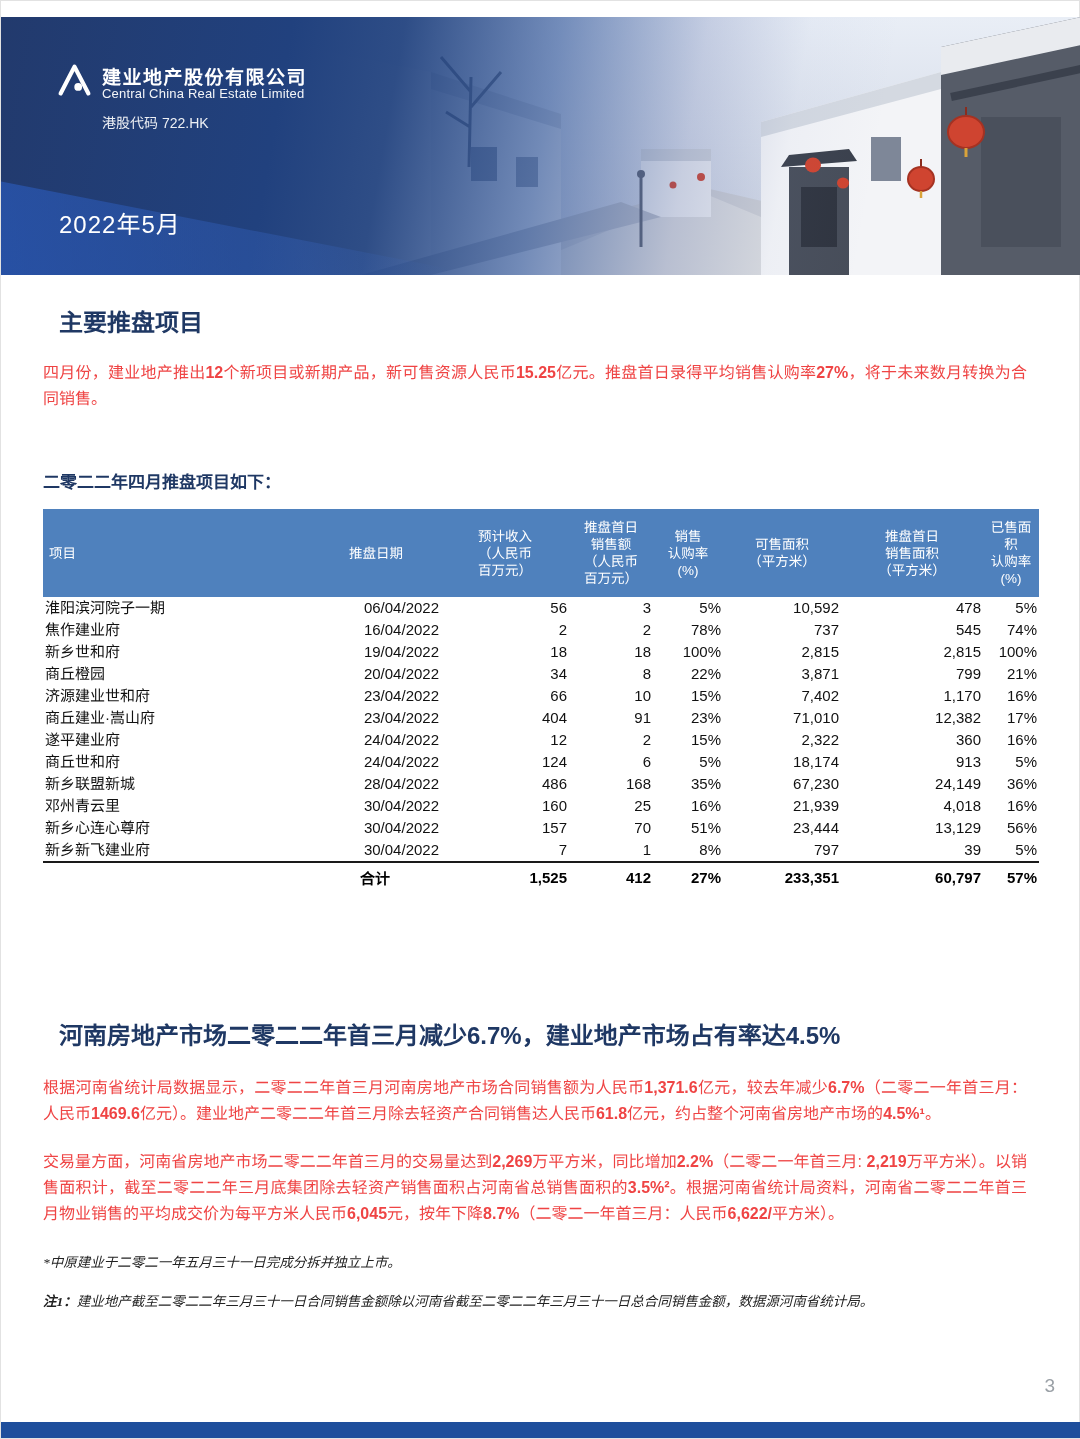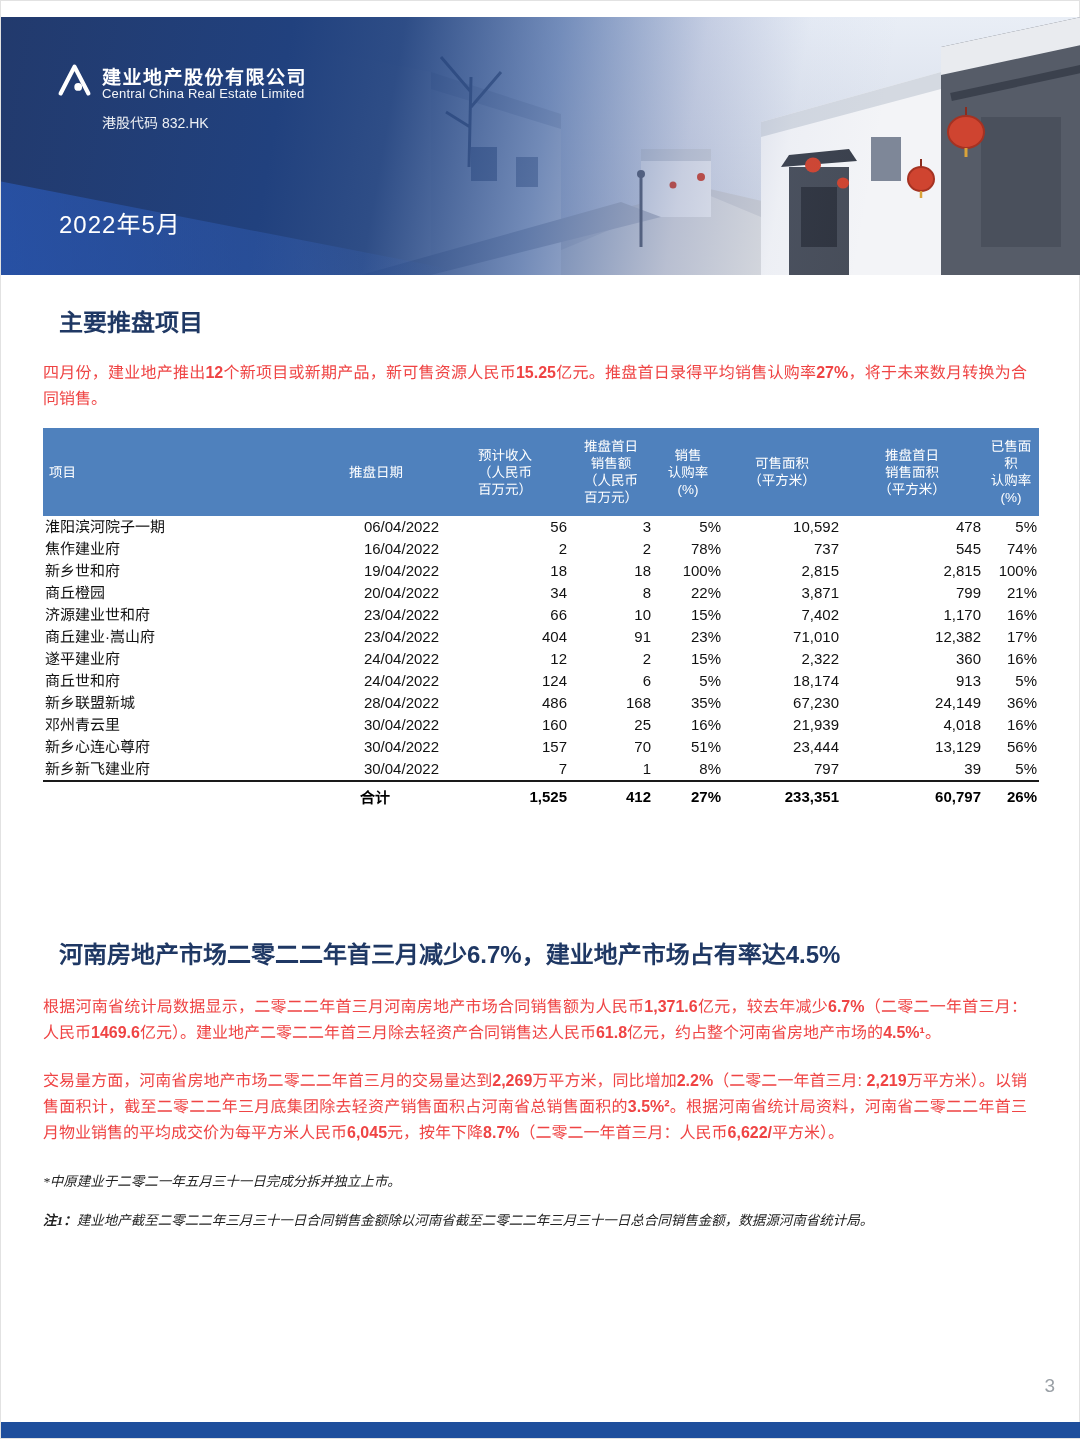--- a/index.html
+++ b/index.html
@@ -118,30 +118,31 @@
     <div class="banner-overlay"></div>
     <div class="banner-ribbon"></div>
 
     <div class="banner-content">
       <svg class="logo" viewBox="0 0 40 40" aria-hidden="true">
         <path d="M5 34 L20 5 L35 34" fill="none" stroke="#ffffff" stroke-width="4.5" stroke-linecap="round" stroke-linejoin="round"></path>
         <circle cx="24" cy="27" r="4.2" fill="#ffffff"></circle>
       </svg>
       <div class="company-cn">建业地产股份有限公司</div>
       <div class="company-en">Central China Real Estate Limited</div>
-      <div class="stock-code">港股代码 832.HK</div>
+      <div class="stock-code">港股代码 722.HK</div>
       <div class="newsletter-date">2022年5月</div>
     </div>
   </header>
 
   <main>
 
     <h2 class="section-heading" id="section1-heading">主要推盘项目</h2>
     <p class="body-para" id="section1-paragraph">四月份，建业地产推出<b>12</b>个新项目或新期产品，新可售资源人民币<b>15.25</b>亿元。推盘首日录得平均销售认购率<b>27%</b>，将于未来数月转换为合同销售。</p>
 
+    <h3 class="table-intro">二零二二年四月推盘项目如下：</h3>
 
     <table class="launch-table">
       <colgroup>
         <col style="width:268px">
           <col style="width:130px">
           <col style="width:128px">
           <col style="width:84px">
         <col style="width:70px">
           <col style="width:118px">
           <col style="width:142px">
@@ -283,21 +284,21 @@
         </tbody>
       <tfoot>
         <tr>
             <td></td>
             <td class="total-label">合计</td>
             <td>1,525</td>
             <td>412</td>
             <td>27%</td>
             <td>233,351</td>
             <td>60,797</td>
-            <td>26%</td>
+            <td>57%</td>
           </tr>
       </tfoot>
     </table>
 
     <h2 class="section-heading" id="section2-heading">河南房地产市场二零二二年首三月减少6.7%，建业地产市场占有率达4.5%</h2>
     <p class="body-para" id="section2-para1">根据河南省统计局数据显示，二零二二年首三月河南房地产市场合同销售额为人民币<b>1,371.6</b>亿元，较去年减少<b>6.7%</b>（二零二一年首三月：人民币<b>1469.6</b>亿元）。建业地产二零二二年首三月除去轻资产合同销售达人民币<b>61.8</b>亿元，约占整个河南省房地产市场的<b>4.5%¹</b>。</p>
     <p class="body-para" id="section2-para2">交易量方面，河南省房地产市场二零二二年首三月的交易量达到<b>2,269</b>万平方米，同比增加<b>2.2%</b>（二零二一年首三月: <b>2,219</b>万平方米）。以销售面积计，截至二零二二年三月底集团除去轻资产销售面积占河南省总销售面积的<b>3.5%²</b>。根据河南省统计局资料，河南省二零二二年首三月物业销售的平均成交价为每平方米人民币<b>6,045</b>元，按年下降<b>8.7%</b>（二零二一年首三月：人民币<b>6,622/</b>平方米）。</p>
 
     <div class="footnotes">
       <p class="split-note">*中原建业于二零二一年五月三十一日完成分拆并独立上市。</p>

